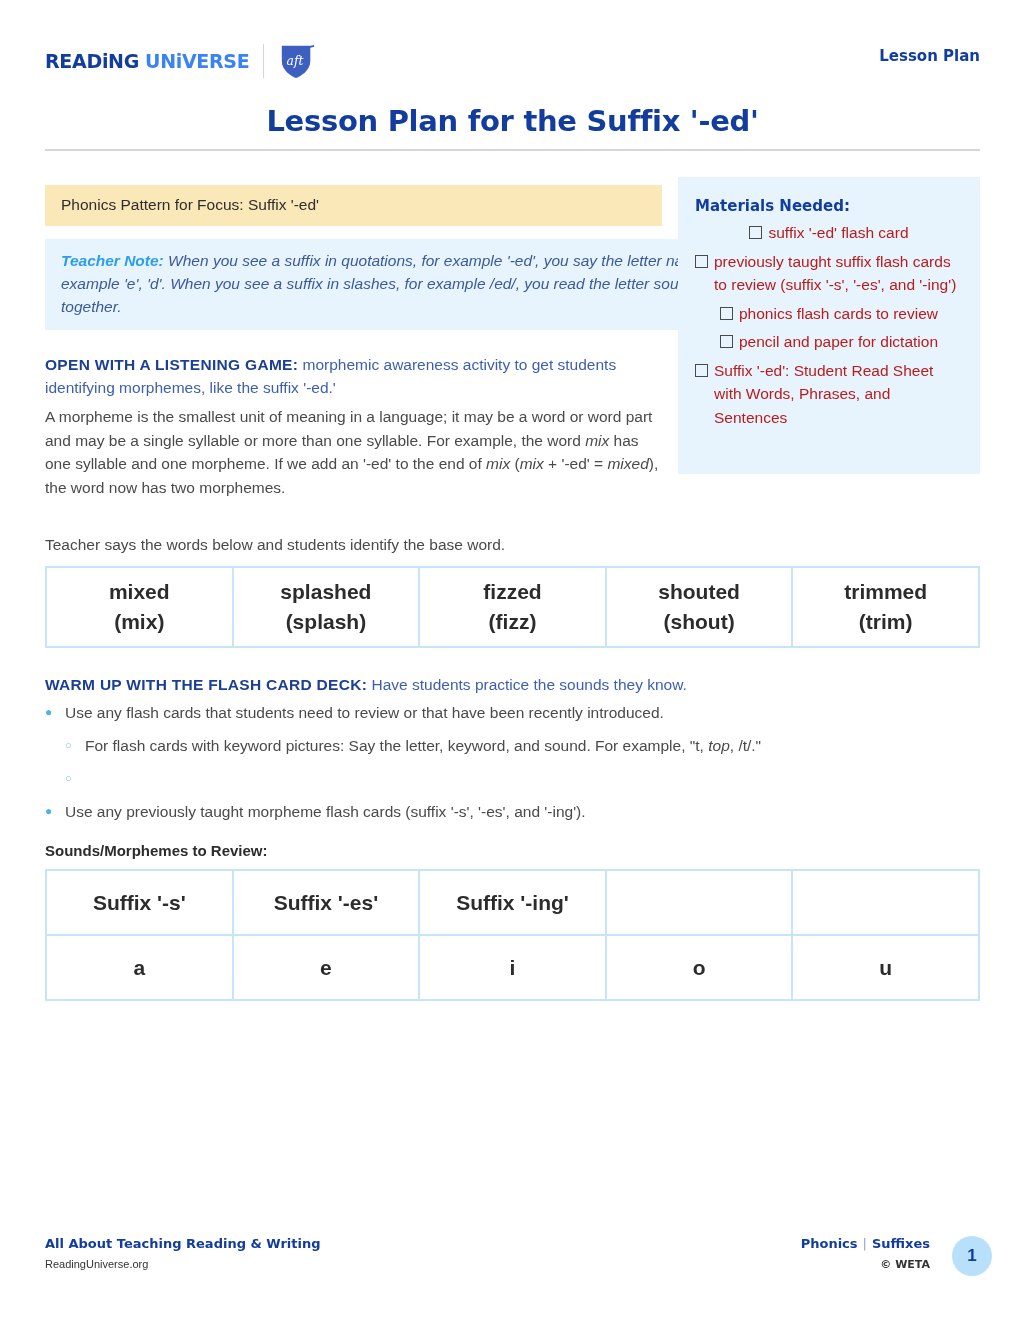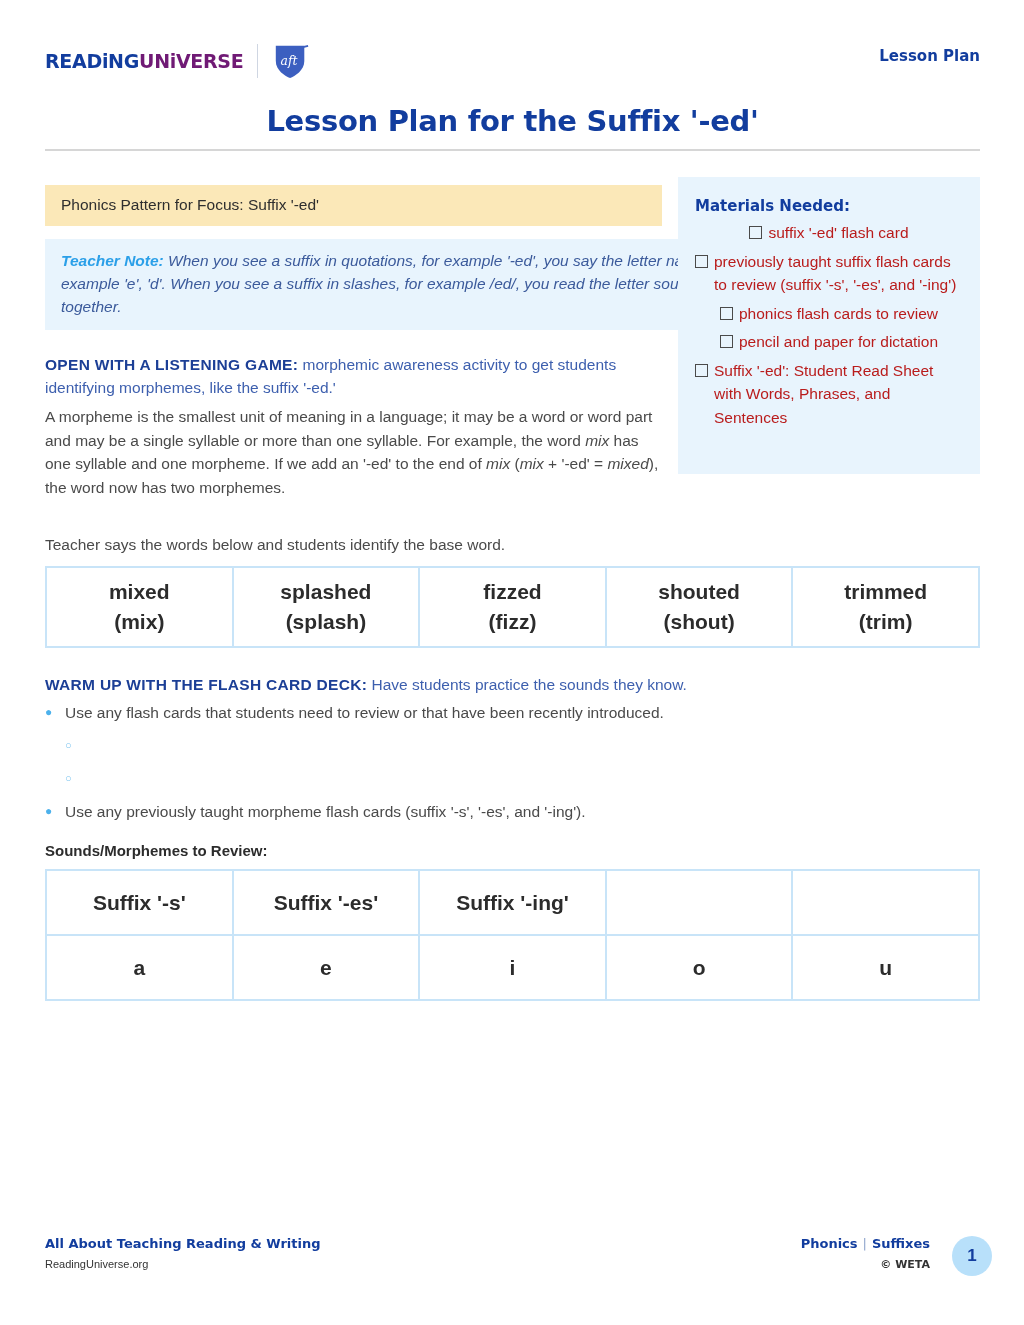--- a/index.html
+++ b/index.html
@@ -3,21 +3,21 @@
 <meta charset="utf-8">
 <style>
   * { box-sizing: border-box; margin: 0; padding: 0; }
   html, body { width: 1024px; height: 1325px; background: #ffffff; }
   body { font-family: "Liberation Sans", sans-serif; color: #4a4a4a; position: relative; overflow: hidden; }
 
   .header { position: absolute; left: 45px; top: 36px; width: 935px; height: 40px; }
   .logo { position: absolute; left: 0; top: 6px; display: flex; align-items: center; }
   .logo-text { font-family: "DejaVu Sans", sans-serif; font-weight: 900; font-size: 19px; letter-spacing: -0.3px; }
   .logo-reading { color: #123d9e; }
-  .logo-universe { color: #701a75; }
+  .logo-universe { color: #3b82f6; margin-left: 6px; }
   .logo-divider { width: 1px; height: 34px; background: #cfd6e2; margin: 0 14px; }
   .aft-shield { width: 38px; height: 38px; }
   .header-label { position: absolute; right: 0; top: 11px; font-family: "DejaVu Sans", sans-serif; font-weight: bold; font-size: 15px; color: #123d9e; }
 
   .title { position: absolute; left: 45px; top: 104px; width: 935px; text-align: center; font-family: "DejaVu Sans", sans-serif; font-weight: bold; font-size: 29px; color: #123d9e; letter-spacing: -0.3px; }
   .title-rule { position: absolute; left: 45px; top: 149px; width: 935px; height: 2px; background: #d6d6d6; }
 
   .focus-box { position: absolute; left: 45px; top: 185px; width: 617px; height: 41px; background: #fbe8b8; padding: 11px 16px; font-size: 15.5px; color: #2e2e2e; }
   .note-box { position: absolute; left: 45px; top: 239px; width: 733px; height: 91px; background: #e8f4fd; padding: 10px 16px; font-size: 15.5px; line-height: 23px; color: #3b5a9b; font-style: italic; }
   .note-label { color: #2a9fe8; font-weight: bold; }
@@ -146,20 +146,21 @@
   <b>WARM UP WITH THE FLASH CARD DECK:</b><span> Have students practice the sounds they know.</span>
 </div>
 
 <div class="bullets">
   <div class="bullet">
       <span class="bullet-dot">●</span>
       <span>Use any flash cards that students need to review or that have been recently introduced.</span>
     </div>
   <div class="bullet sub">
       <span class="sub-dot">○</span>
+      <span><span>For flash cards with keyword pictures: Say the letter, keyword, and sound. For example, "t, </span><em>top</em><span>, /t/."</span></span>
     </div>
   <div class="bullet sub">
       <span class="sub-dot">○</span>
     </div>
   <div class="bullet">
       <span class="bullet-dot">●</span>
       <span>Use any previously taught morpheme flash cards (suffix '-s', '-es', and '-ing').</span>
     </div>
 </div>
 

